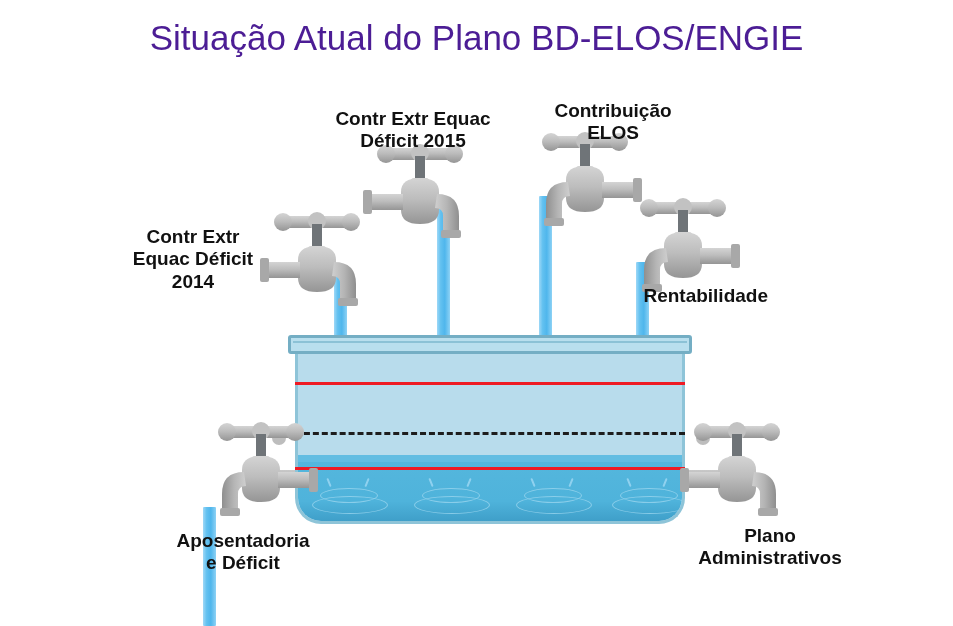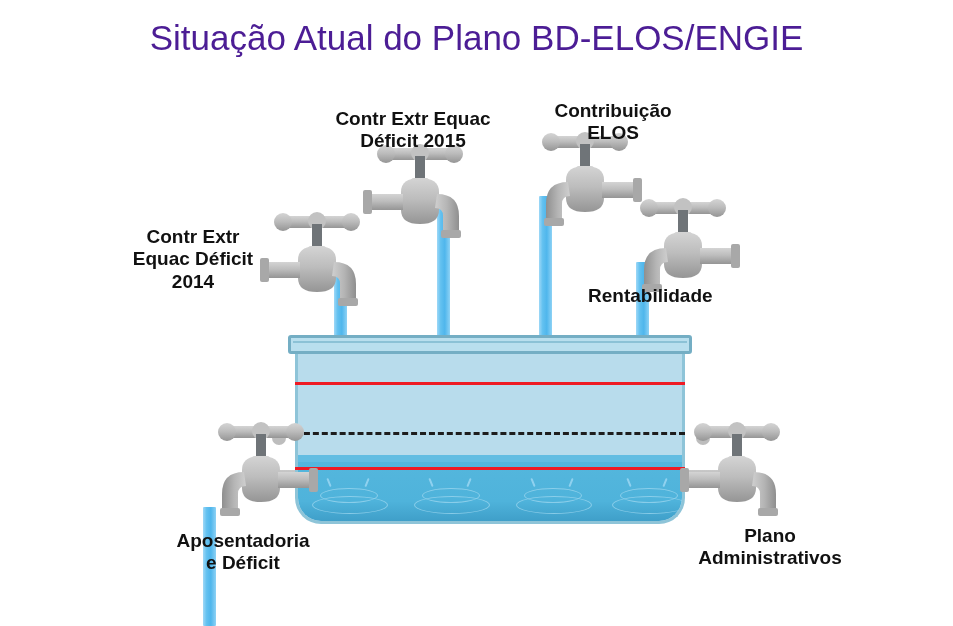--- a/index.html
+++ b/index.html
@@ -38,21 +38,21 @@
     color: #111111;
     text-align: center;
     line-height: 1.18;
     font-size: 19px;
     z-index: 40;
     white-space: pre-line;
   }
   #label-contr2014 { left: 108px; top: 226px; width: 170px; }
   #label-contr2015 { left: 298px; top: 92px;  width: 230px; margin-top: 16px; }
   #label-elos      { left: 518px; top: 100px; width: 190px; }
-  #label-rent      { left: 588px; top: 285px; width: 180px; text-align: left;}
+  #label-rent      { left: 588px; top: 285px; width: 180px; text-align: right;}
   #label-apos      { left: 128px; top: 530px; width: 230px; }
   #label-gastos    { left: 660px; top: 525px; width: 220px; }
 
   
   .faucet {
     position: absolute;
     width: 130px;
     height: 120px;
     z-index: 30;
   }

